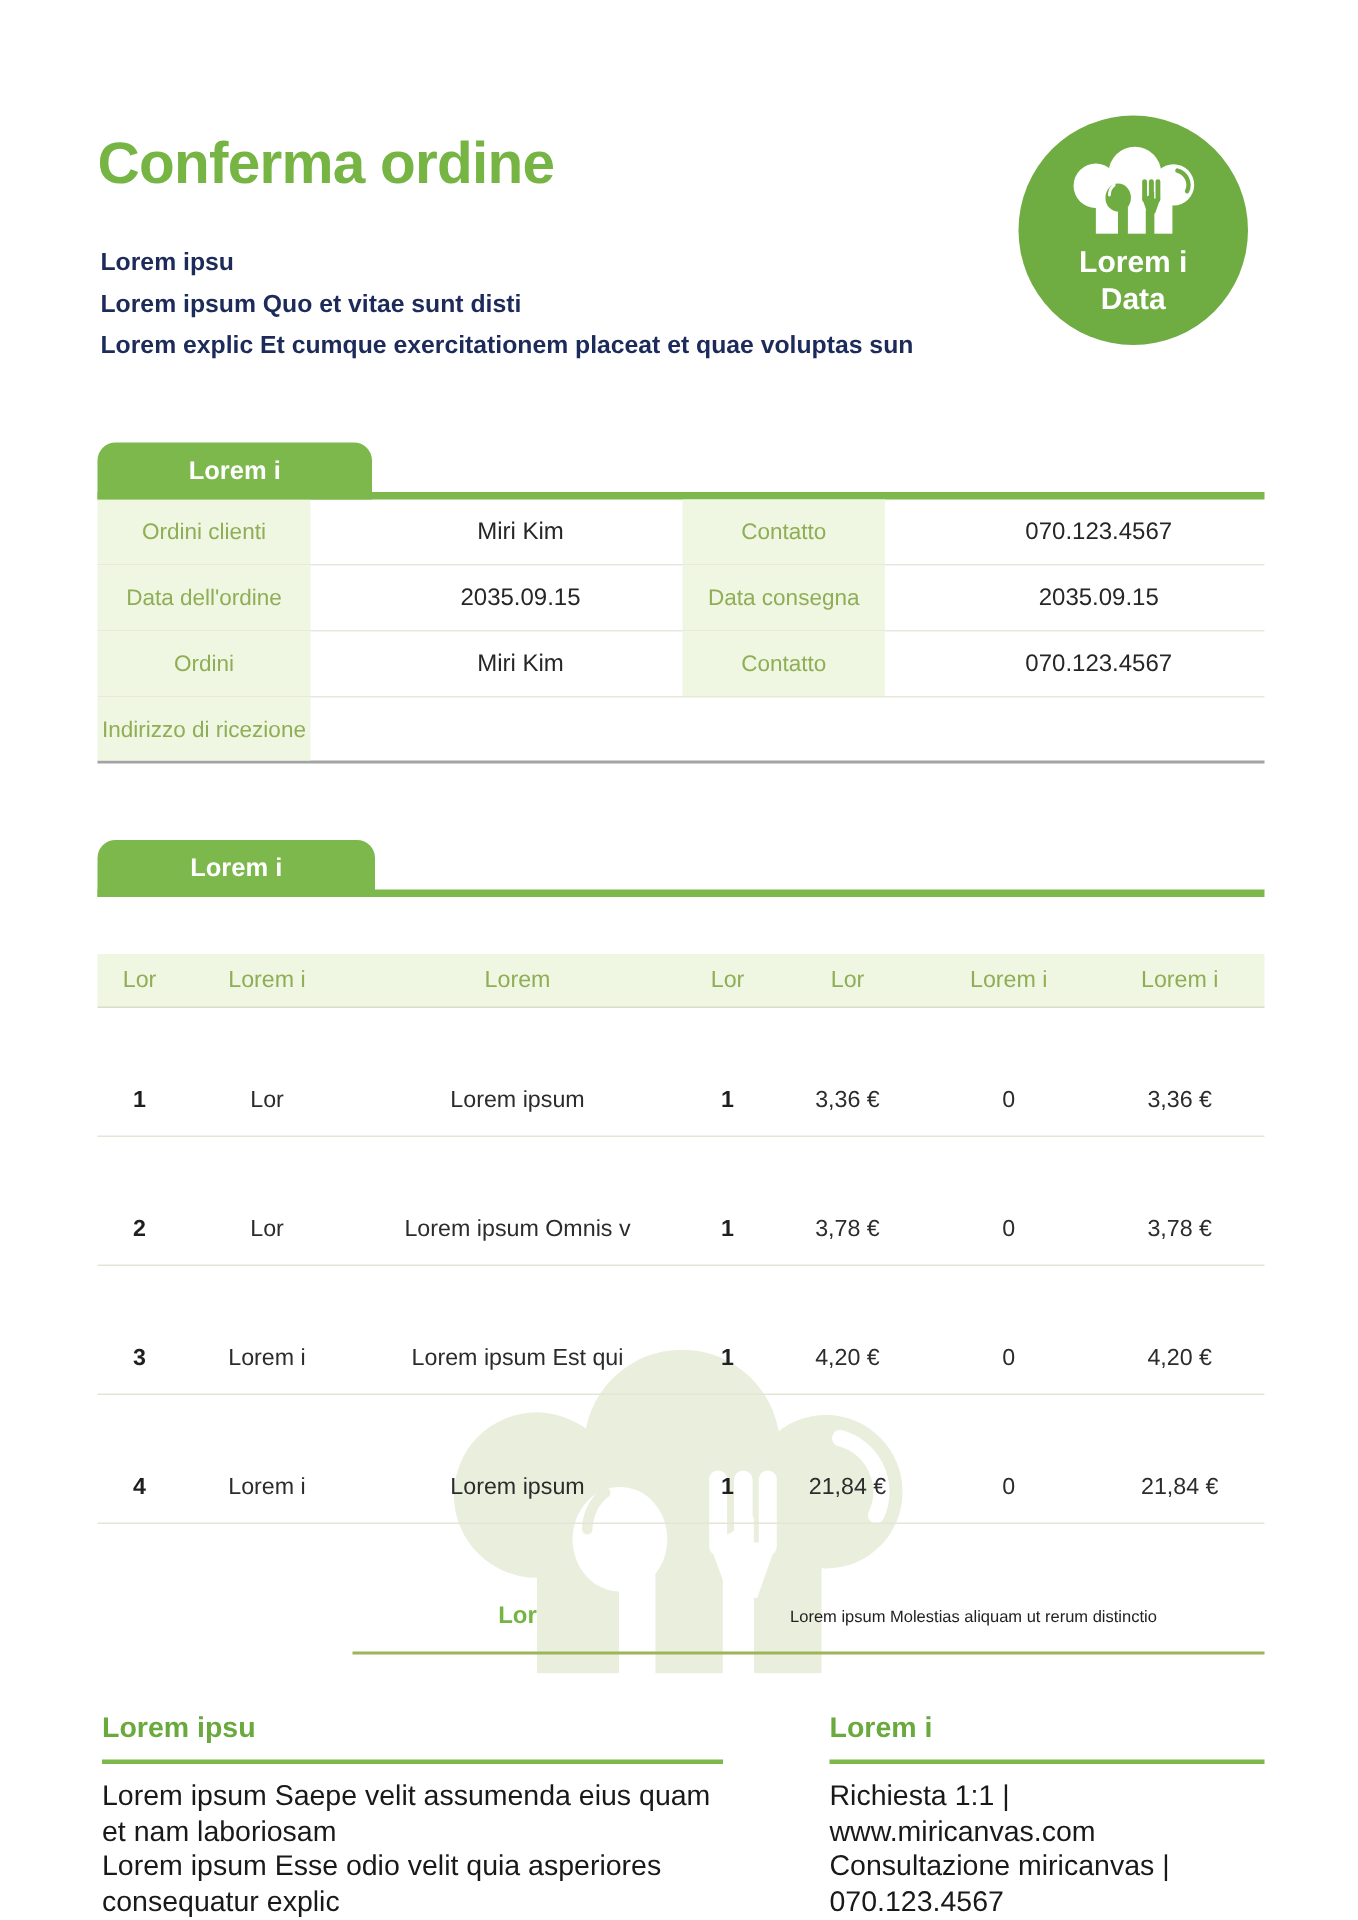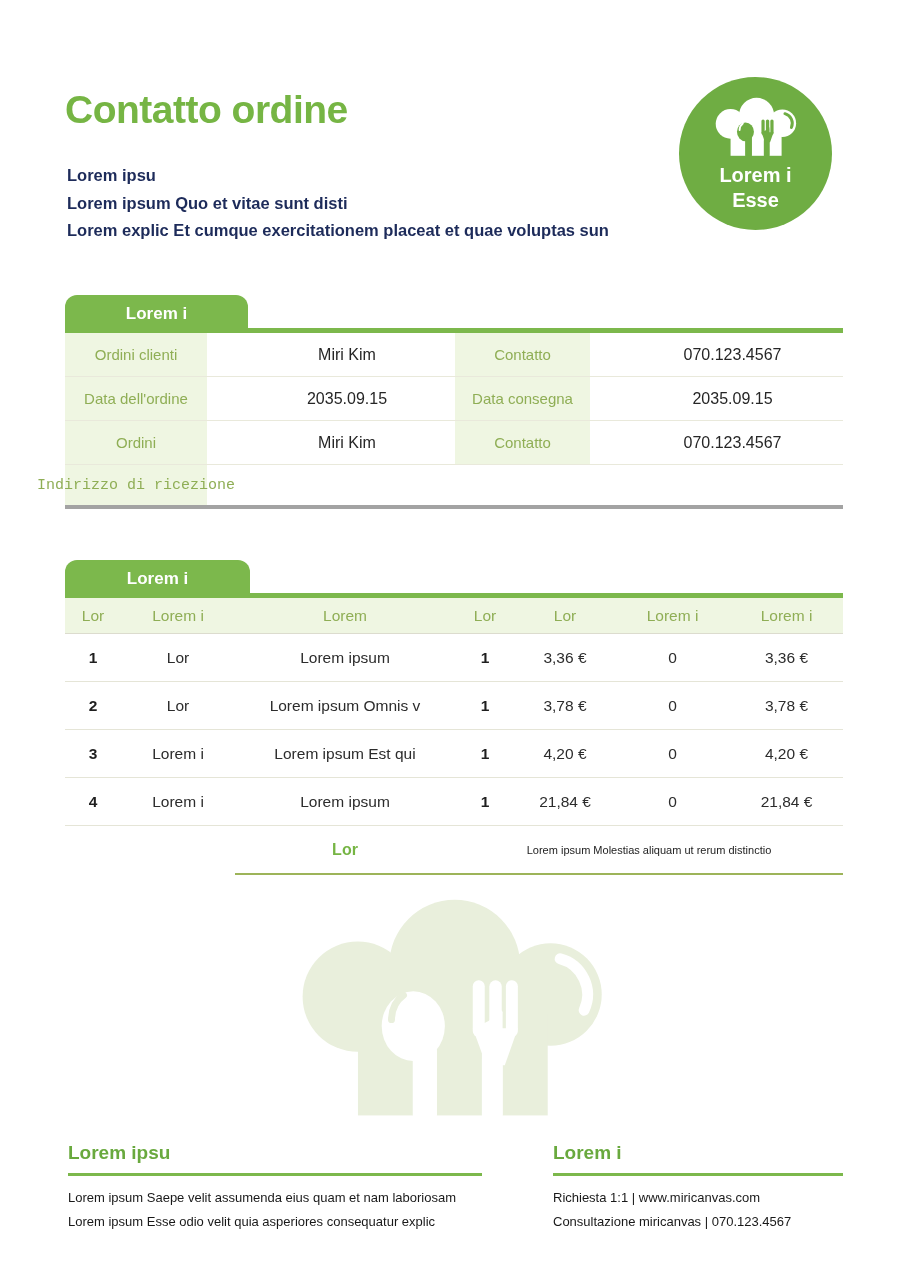--- a/index.html
+++ b/index.html
@@ -46,30 +46,30 @@
     color:#ffffff; font-weight:bold; font-size:17px;
     display:flex; align-items:center; justify-content:center;
   }
   .greenbar-table { border-top:5px solid #7cb84c; margin-top:-5px; position:relative; z-index:1; }
 
   
   .info-row {
     display:grid; grid-template-columns:142px 248px 135px 253px;
     height:44px; border-bottom:1px solid #e9e9db;
   }
-  .info-row:last-child { border-bottom:4px solid #a3a3a3;font-family:Liberation Mono, monospace; }
+  .info-row:last-child { border-bottom:2px solid #a3a3a3; }
   .info-row > div { display:flex; align-items:center; justify-content:center; }
   .info-label {
     background:#eff6e2; color:#8fae55; font-size:15px; white-space:nowrap;
   }
   .info-value { color:#262626; font-size:16px;margin-left:32px; }
 
   
   .items-head, .items-row, .items-summary {
-    display:grid; grid-template-columns:56px 114px 220px 60px 100px 115px 113px;
+    display:grid; grid-template-columns:56px 114px 220px 60px 100px 115px 113px;margin-top:38px;
   }
   .items-head {
     height:36px; background:#eff6e2; border-bottom:1px solid #dcdcce;
   }
   .items-head > div {
     color:#8fae55; font-size:15.5px; display:flex; align-items:center; justify-content:center;
   }
   .items-row { height:48px; border-bottom:1px solid #e5e5d7; }
   .items-row > div {
     display:flex; align-items:center; justify-content:center;
@@ -85,28 +85,28 @@
   
   .watermark { position:absolute; left:300px; top:893px; width:305px; height:227px; }
   .watermark svg { width:100%; height:100%; }
 
   
   .foot-col { position:absolute; top:1142px; }
   .foot-left  { left:68px;  width:414px; }
   .foot-right { left:553px; width:290px; }
   .foot-col h3 { color:#69a93e; font-size:19px; font-weight:bold; }
   .foot-rule { height:3px; background:#7cb84c; margin:9px 0 10px 0; }
-  .foot-col p { font-size:13px; color:#191919; line-height:23.5px; }
+  .foot-col p { font-size:19px; color:#191919; line-height:23.5px; }
 </style>
 </head>
 <body>
 
 <div class="page">
 
-  <h1 class="doc-title">Contatto ordine</h1>
+  <h1 class="doc-title">Conferma ordine</h1>
   <div class="intro">
     <p>Lorem ipsu</p>
     <p>Lorem ipsum Quo et vitae sunt disti</p>
     <p>Lorem explic Et cumque exercitationem placeat et quae voluptas sun</p>
   </div>
 
   <div class="logo">
     <svg class="chef" style="--c1:#ffffff; --c2:#6fad43;" viewBox="0 0 140 104" aria-hidden="true">
       <g>
         <circle class="c1" cx="26.5" cy="47.5" r="25.3"></circle>
@@ -123,21 +123,21 @@
         <rect class="c2" x="86.9" y="40" width="5.7" height="26" rx="2.8"></rect>
         <rect class="c2" x="94.5" y="40" width="5.5" height="26" rx="2.7"></rect>
         <path class="c2" d="M79.3,62 L100,62 L94,79 L85.5,79 Z"></path>
         <rect class="c2" x="83.5" y="76" width="9.5" height="26"></rect>
         <path class="s2" d="M119.4,30.1 A17,17 0 0 1 130.4,53.7" stroke-width="5"></path>
       </g>
       <path class="s1" d="M42,58 A11.5,13.5 0 0 1 47.5,46.8" stroke-width="3.2"></path>
     </svg>
     <div class="logo-text">
       <div>Lorem i</div>
-      <div>Esse</div>
+      <div>Data</div>
     </div>
   </div>
 
   <div class="section sec-info">
     <div class="tab">Lorem i</div>
     <div class="greenbar-table">
       <div class="info-row">
         <div class="info-label">Ordini clienti</div>
         <div class="info-value">Miri Kim</div>
         <div class="info-label">Contatto</div>

